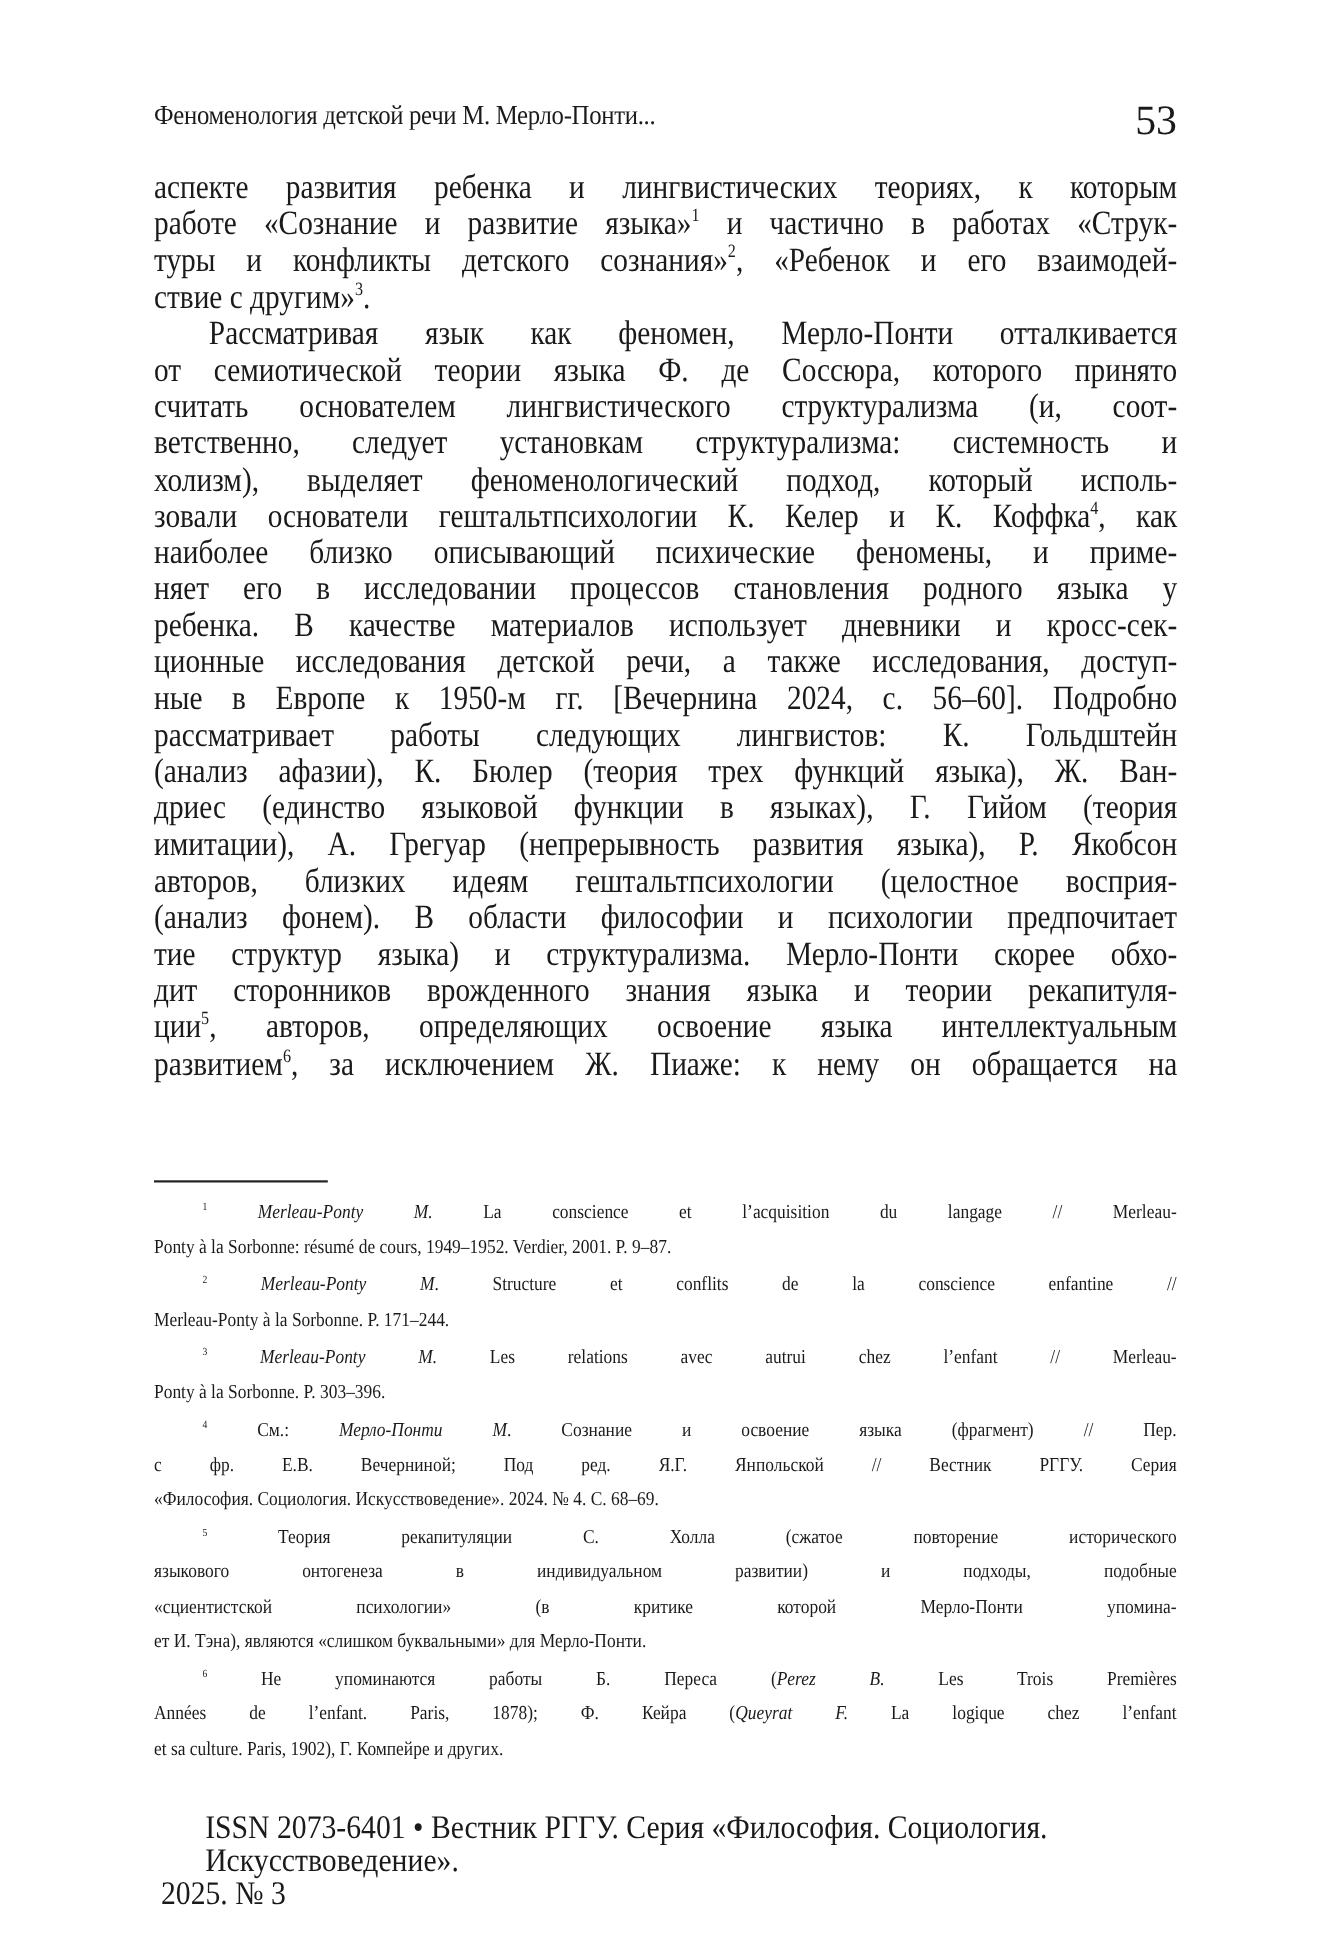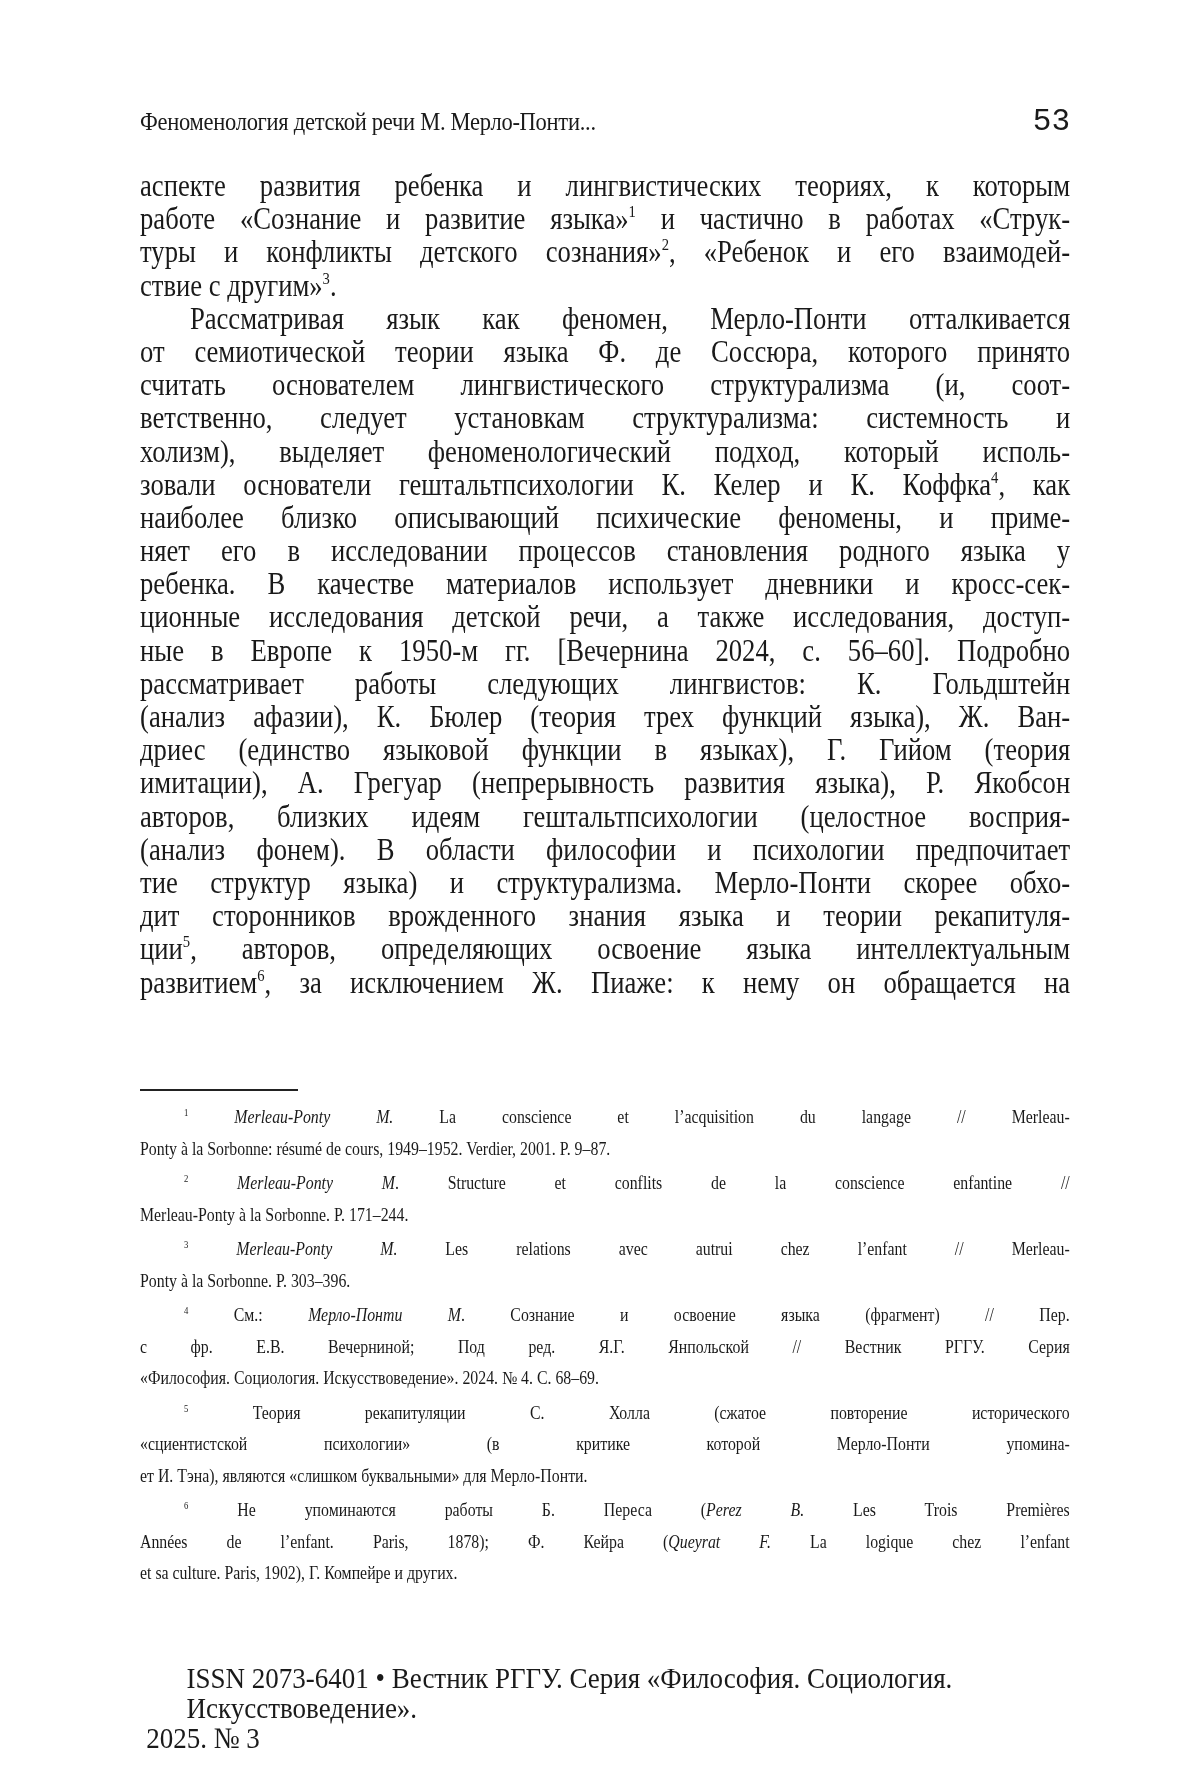--- a/index.html
+++ b/index.html
@@ -1,20 +1,20 @@
 <!DOCTYPE html>
 <html><head>
   <meta charset="utf-8">
   <style>
     html, body { margin: 0; padding: 0; background: #ffffff; }
     body { width: 1200px; height: 1780px; position: relative; overflow: hidden; color: #1a1a1a; font-family: "Liberation Serif", "DejaVu Serif", serif; }
-    .page { position: absolute; left: 0; top: 16px; width: 1200px; height: 1448px; }
+    .page { position: absolute; left: 0; top: 0; width: 1200px; height: 1448px; }
     .running-head { position: absolute; left: 140px; top: 88px; width: 930px; height: 40px; }
     .running-title { position: absolute; left: 0; top: 4px; font-size: 25px; letter-spacing: -0.3px; transform: scaleX(0.9); transform-origin: left; white-space: nowrap; }
-    .page-number { position: absolute; right: 0; top: 0; font-size: 31px; font-family: Liberation Mono, monospace; }
+    .page-number { position: absolute; right: 0; top: 0; font-size: 38px; }
     .body-text { position: absolute; left: 140px; top: 153px; width: 930px; }
     .line { display: block; height: 33.2px; line-height: 33.2px; font-size: 31px; text-align: justify; text-align-last: justify; white-space: nowrap; overflow: visible; }
     .line > span.inner { display: inline-block; width: 100%; text-align: justify; text-align-last: justify; white-space: normal; transform: scaleX(0.86); transform-origin: left; width: 116.3%; }
     .line.last > span.inner { text-align-last: left; }
     .line.indent > span.inner { text-indent: 58px; }
     sup { font-size: 0.55em; vertical-align: 0; position: relative; top: -0.7em; line-height: 0; }
     .rule { position: absolute; left: 140px; top: 1073px; width: 158px; height: 2px; background: #222; }
     .footnotes { position: absolute; left: 140px; top: 1086px; width: 930px; }
     .fline { display: block; height: 31.5px; line-height: 31.5px; font-size: 18px; white-space: nowrap; }
     .fline > span.inner { display: inline-block; white-space: normal; text-align: justify; text-align-last: justify; transform: scaleX(0.88); transform-origin: left; width: 113.6%; }
@@ -82,20 +82,21 @@
       </div>
       <div class="fn-gap"></div>
       <div>
         <div class="fline indent"><span class="inner"><sup>4</sup> <span>См.: </span><i>Мерло-Понти М</i><span>. Сознание и освоение языка (фрагмент) // Пер.</span></span></div>
         <div class="fline"><span class="inner"><span>с фр. Е.В. Вечерниной; Под ред. Я.Г. Янпольской // Вестник РГГУ. Серия</span></span></div>
         <div class="fline last"><span class="inner"><span>«Философия. Социология. Искусствоведение». 2024. № 4. С. 68–69.</span></span></div>
       </div>
       <div class="fn-gap"></div>
       <div>
         <div class="fline indent"><span class="inner"><sup>5</sup> <span>Теория рекапитуляции С. Холла (сжатое повторение исторического</span></span></div>
+        <div class="fline"><span class="inner"><span>языкового онтогенеза в индивидуальном развитии) и подходы, подобные</span></span></div>
         <div class="fline"><span class="inner"><span>«сциентистской психологии» (в критике которой Мерло-Понти упомина-</span></span></div>
         <div class="fline last"><span class="inner"><span>ет И. Тэна), являются «слишком буквальными» для Мерло-Понти.</span></span></div>
       </div>
       <div class="fn-gap"></div>
       <div>
         <div class="fline indent"><span class="inner"><sup>6</sup> <span>Не упоминаются работы Б. Переса (</span><i>Perez B.</i><span> Les Trois Premières</span></span></div>
         <div class="fline"><span class="inner"><span>Années de l’enfant. Paris, 1878); Ф. Кейра (</span><i>Queyrat F.</i><span> La logique chez l’enfant</span></span></div>
         <div class="fline last"><span class="inner"><span>et sa culture. Paris, 1902), Г. Компейре и других.</span></span></div>
       </div>
     </div>

